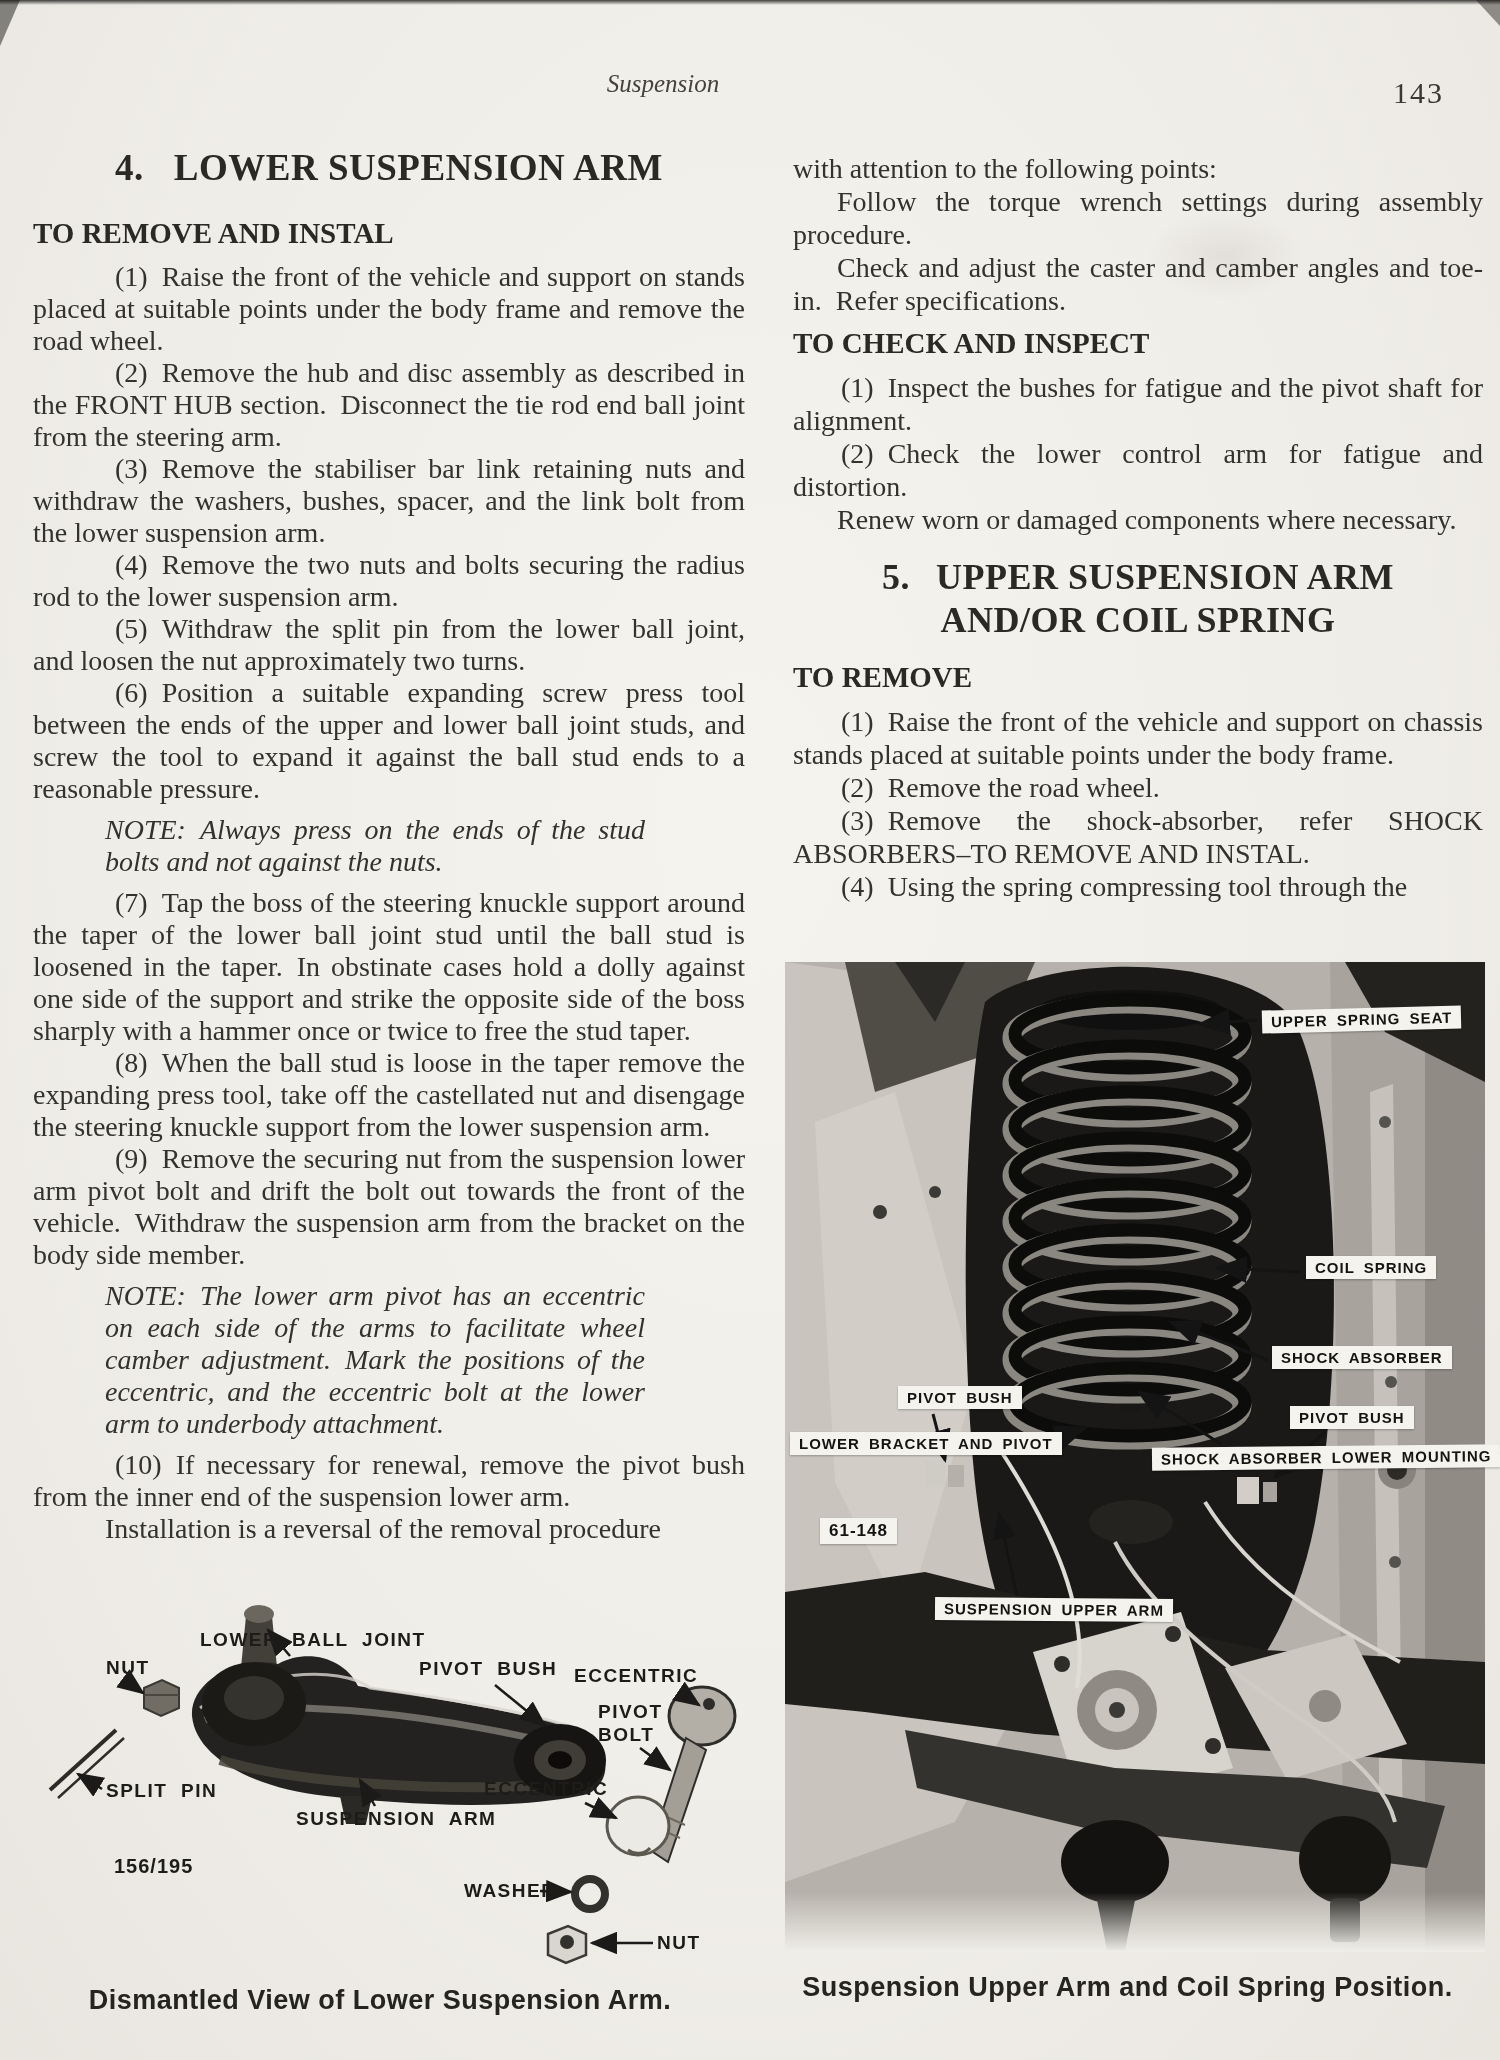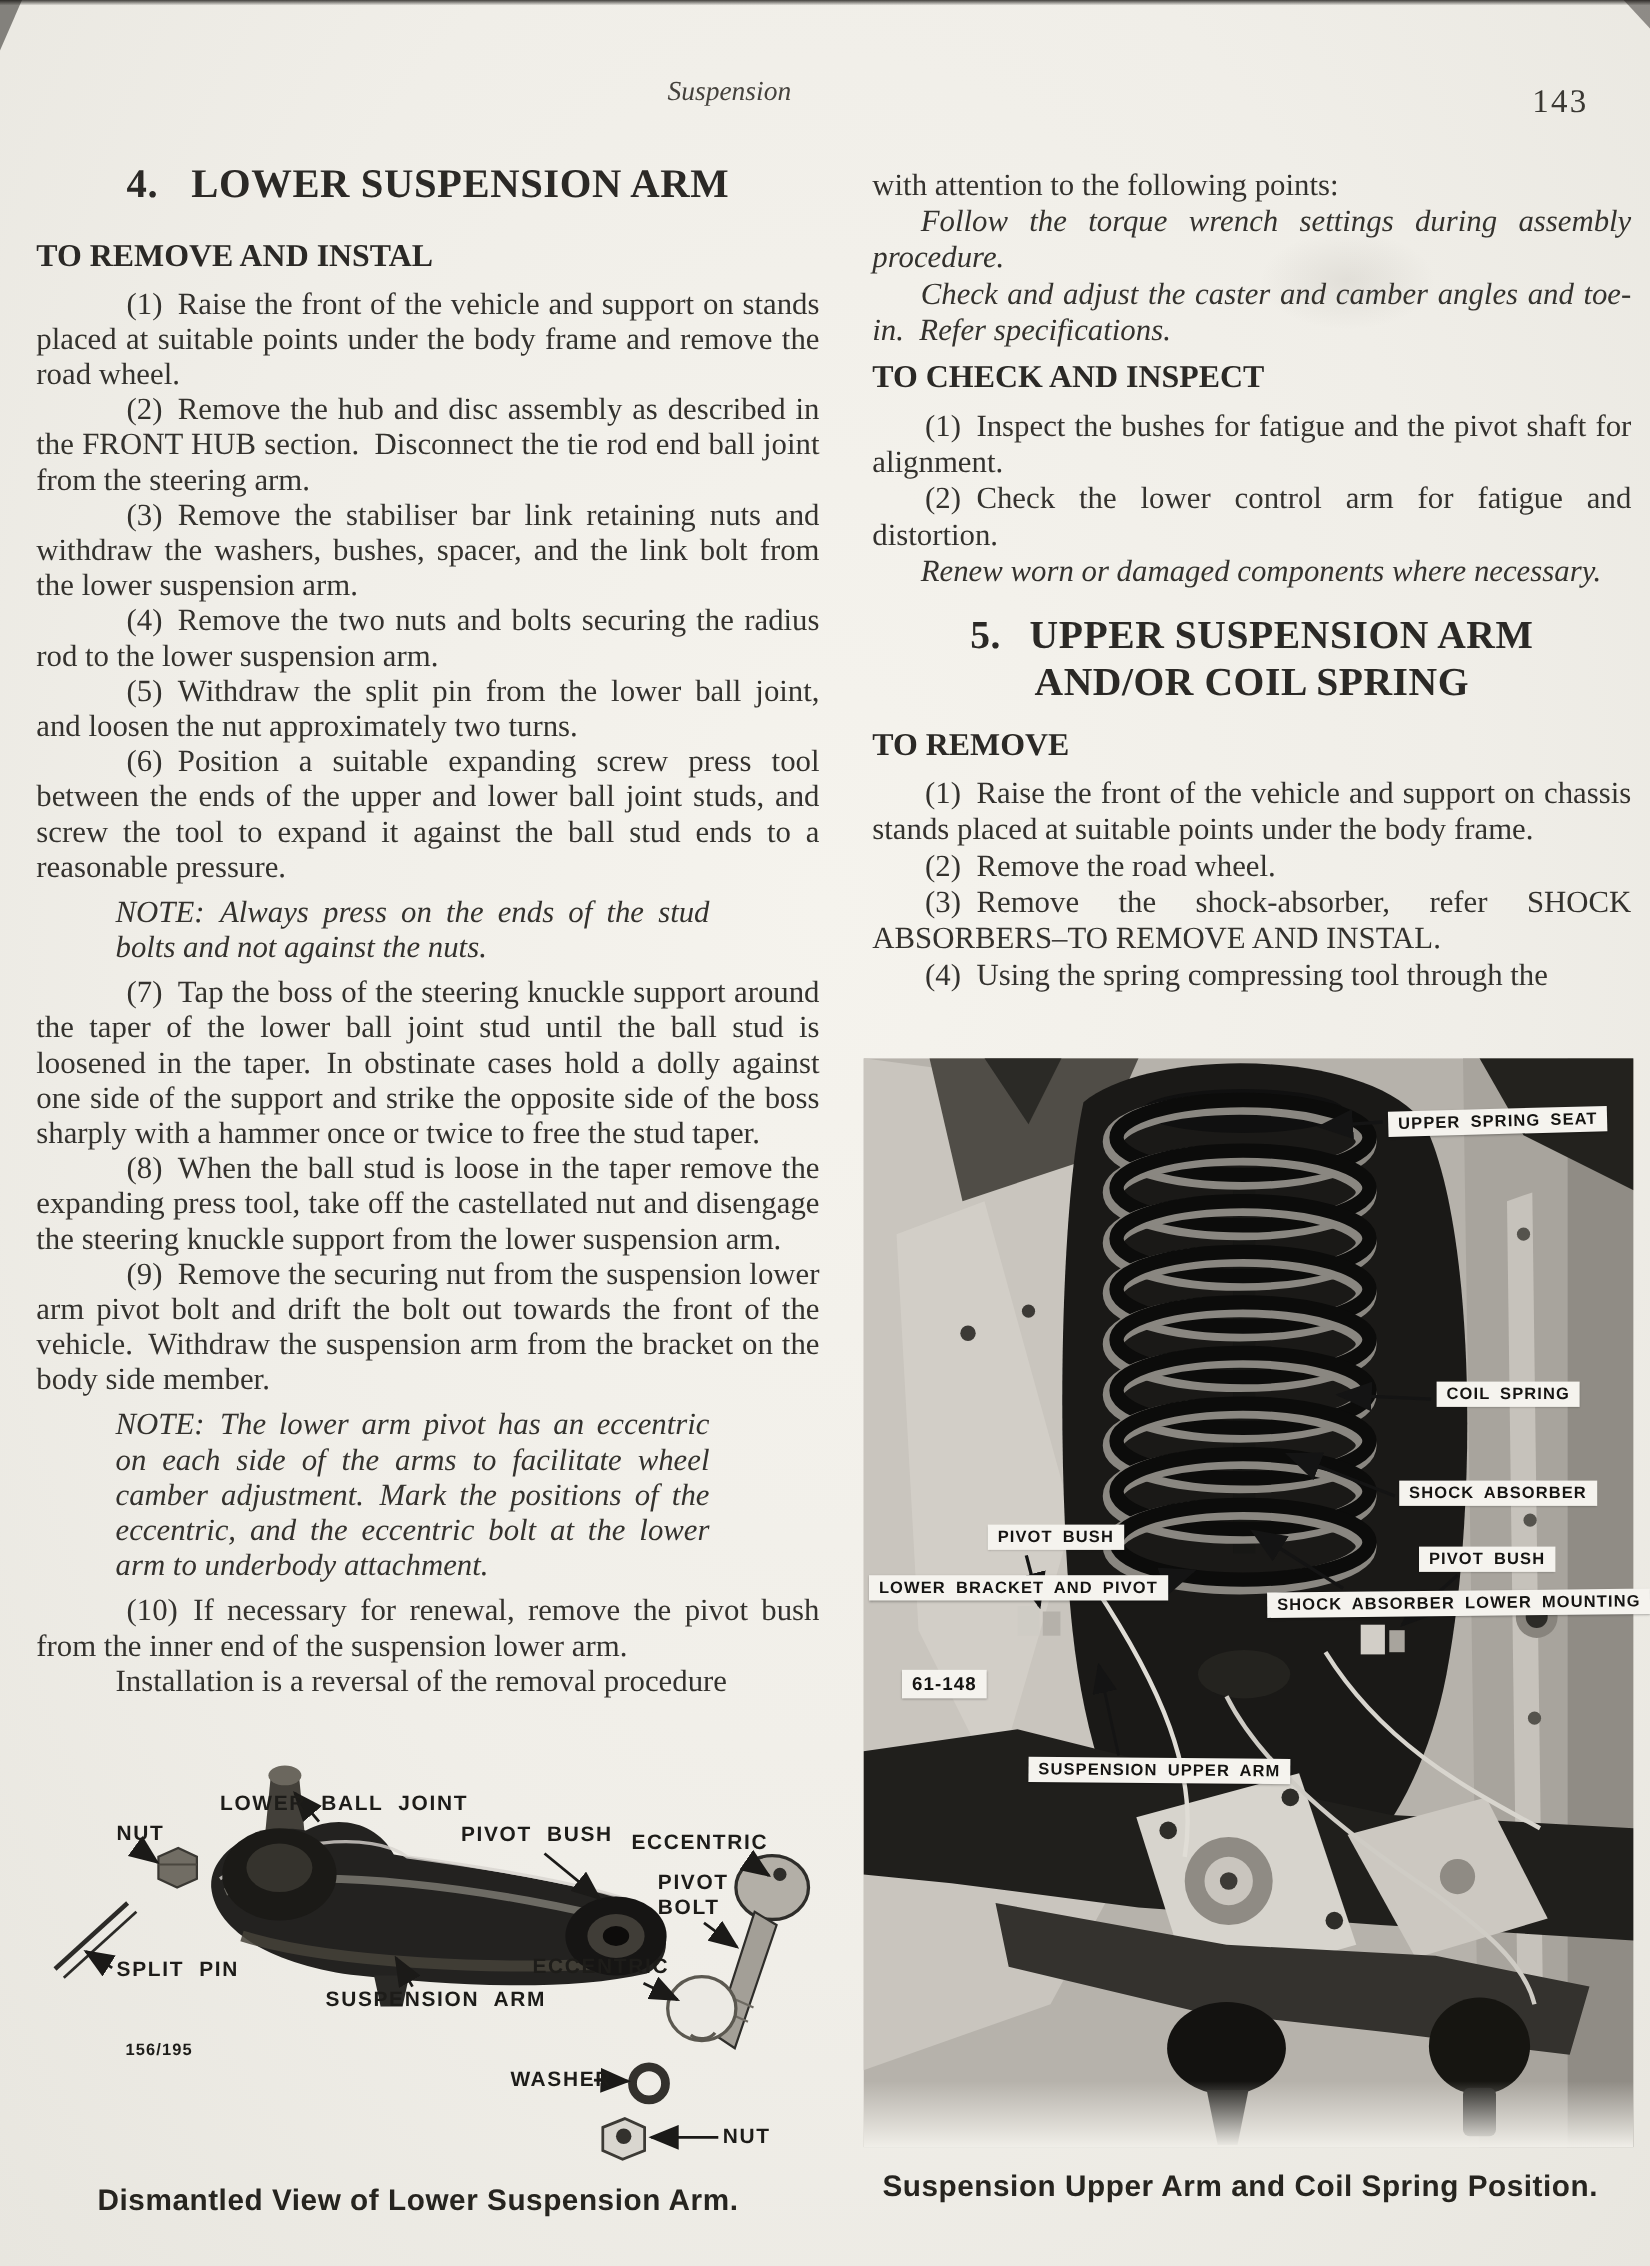--- a/index.html
+++ b/index.html
@@ -29,30 +29,30 @@
   .h1{display:flex;justify-content:center;align-items:baseline;gap:30px;
     font-weight:bold;font-size:37px;line-height:44px;letter-spacing:.5px;color:#2b2926;
     text-align:center;margin-bottom:26px;}
   .colR .h1{font-size:36px;line-height:43px;flex-wrap:wrap;gap:0 26px;margin:20px 0 18px 0;}
   .h1 .l2{width:100%;text-align:center;}
   .h2{font-weight:bold;font-size:29px;line-height:34px;color:#2b2926;margin:0 0 11px 0;text-align:left;}
   .colR .h2{margin-top:9px;}
   p.step{margin:0;text-indent:82px;}
   .colR p.step{text-indent:48px;}
   .colR p.nostep{margin:0;text-indent:0;}
-  .colR p.half{margin:0;text-indent:44px;font-style:italic;}
+  .colR p.half{margin:0;text-indent:44px;}
   p.cont{text-indent:72px;}
   p.note{margin:9px 100px 9px 72px;font-style:italic;text-indent:0;line-height:32px;}
   
   .fig{position:absolute;}
   .diagramL{left:40px;top:1598px;width:720px;height:380px;}
   .photoR{left:785px;top:962px;width:700px;height:990px;}
   .dlabel{position:absolute;font-family:"Liberation Sans","DejaVu Sans",sans-serif;
     font-weight:bold;font-size:19px;letter-spacing:1.5px;word-spacing:7px;color:#1d1c19;white-space:nowrap;}
-  .dnum{font-size:15px;letter-spacing:1px;}
+  .dnum{font-size:20px;letter-spacing:1px;}
   .plabel{position:absolute;font-family:"Liberation Sans","DejaVu Sans",sans-serif;
     font-weight:bold;font-size:15px;letter-spacing:1px;word-spacing:4px;color:#151412;
     background:#f5f3ee;padding:3px 9px;white-space:nowrap;box-shadow:0 1px 2px rgba(0,0,0,.28);}
   .caption{position:absolute;font-family:Liberation Sans, sans-serif;
     font-weight:bold;font-size:27px;letter-spacing:.5px;color:#26241f;text-align:center;}
   .captionL{left:50px;top:1985px;width:660px;}
   .captionR{left:775px;top:1972px;width:705px;}
   svg{display:block;}
 </style>
 </head>

